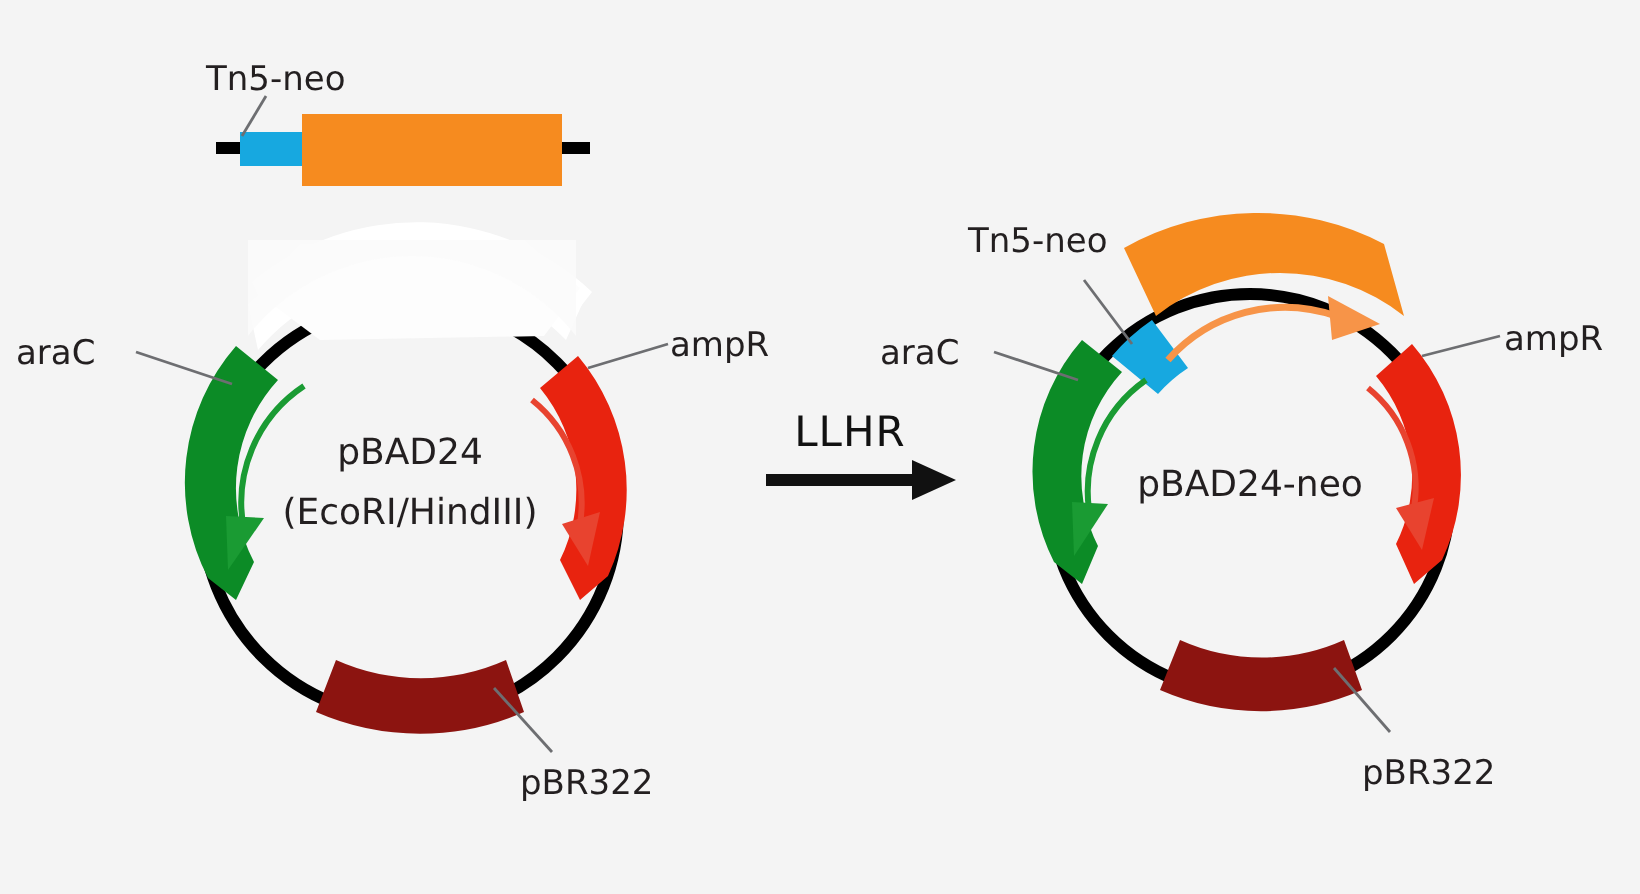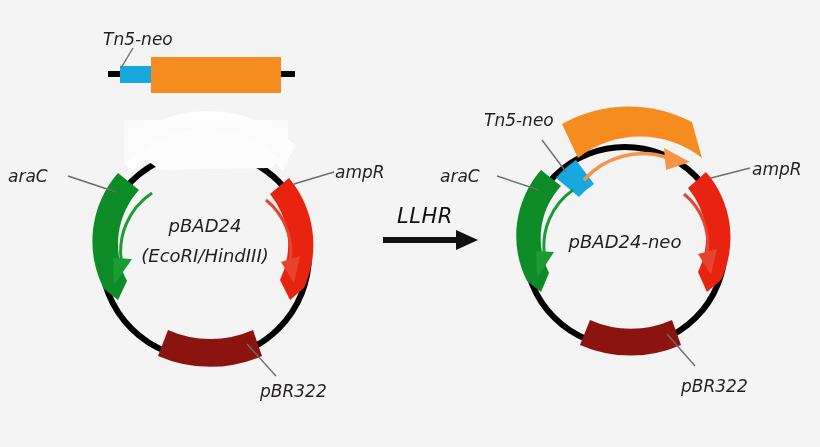--- a/index.html
+++ b/index.html
@@ -11,21 +11,20 @@
     width: 820px;
     height: 447px;
     overflow: hidden;
     font-family: "DejaVu Sans", sans-serif;
   }
   #figure {
     position: relative;
     width: 820px;
     height: 447px;
     background: #84cc16;
-    font-style: italic;
   }
   svg#diagram {
     display: block;
     width: 820px;
     height: 447px;
   }
   .lbl {
     font-family: "DejaVu Sans", sans-serif;
     font-size: 17px;
     fill: #231f20;

